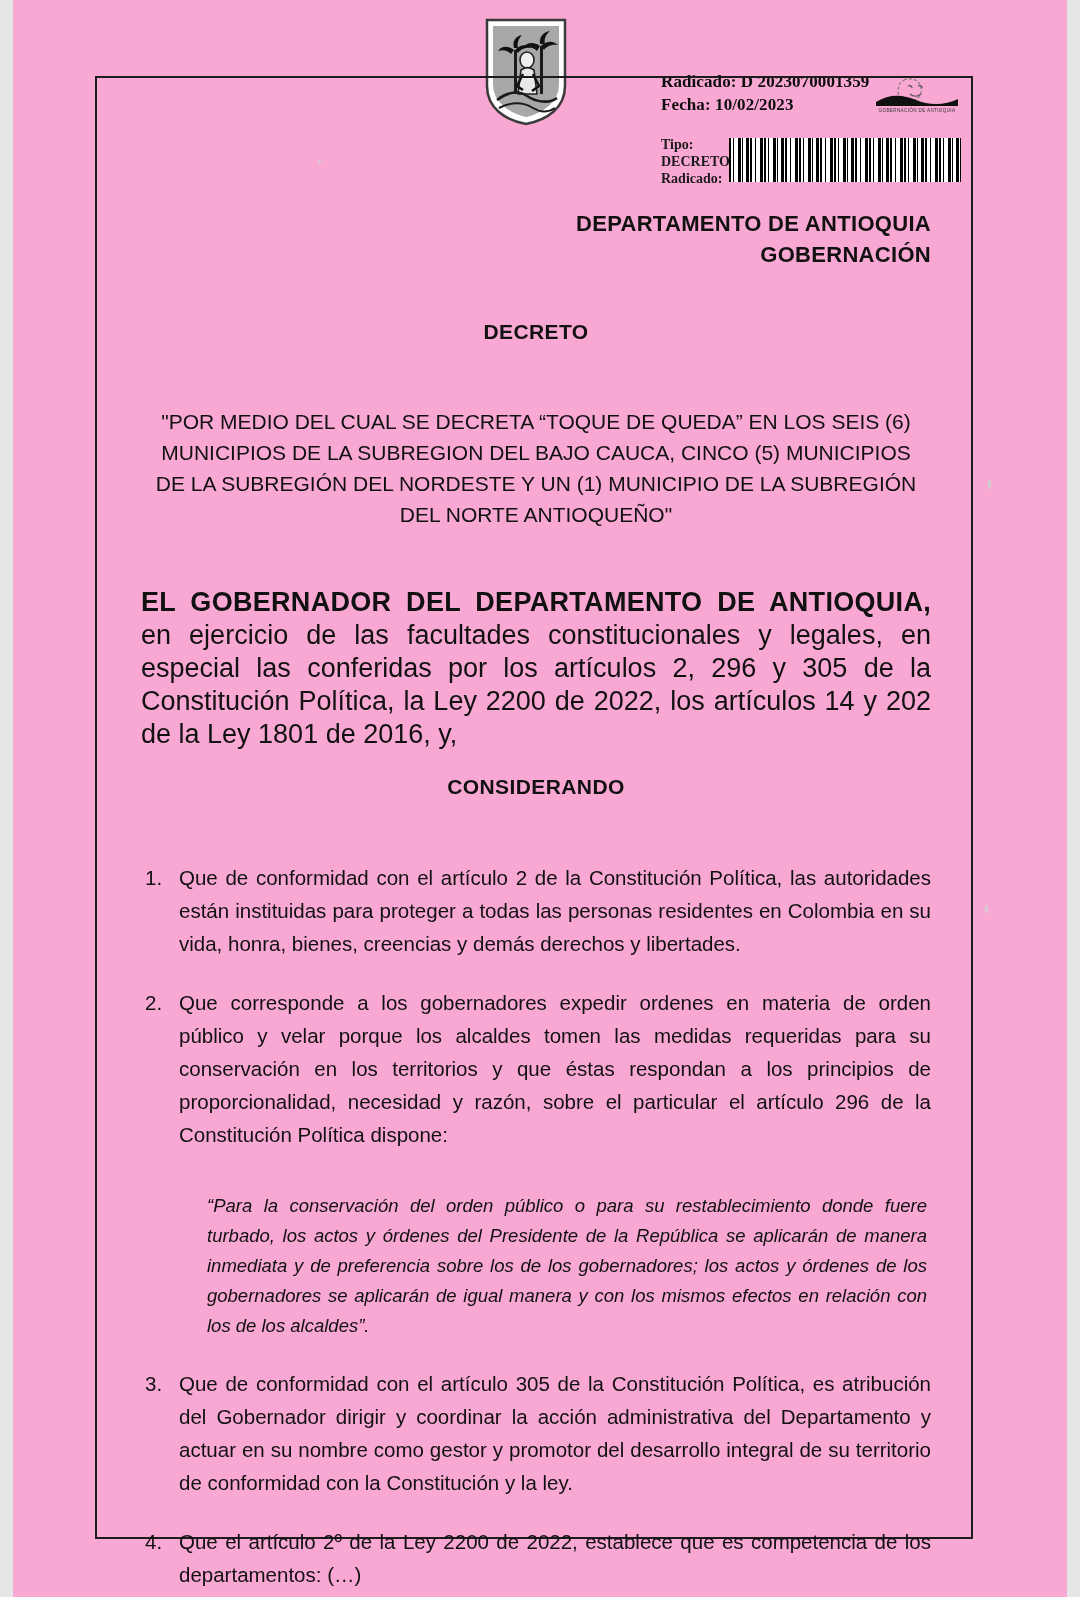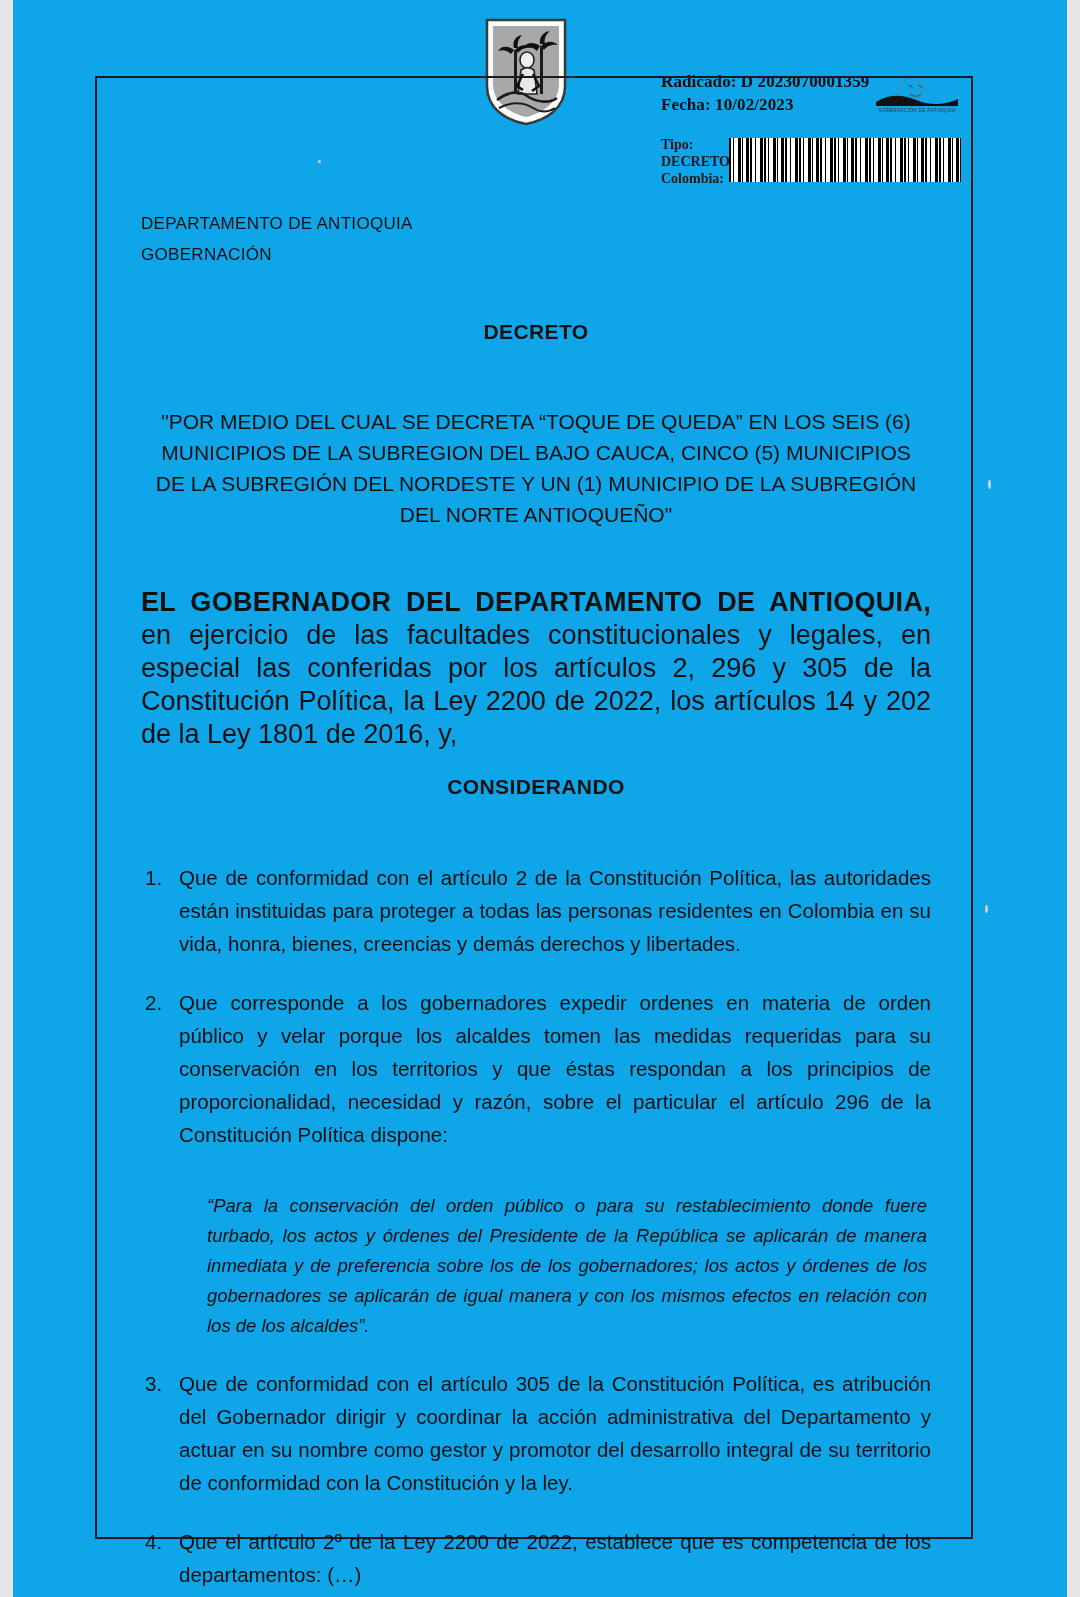--- a/index.html
+++ b/index.html
@@ -26,21 +26,21 @@
   }
   .scan-strip.left  { left: 0;  width: 13px; }
   .scan-strip.right { right: 0; width: 13px; }
 
   .page-sheet {
     position: absolute;
     left: 13px;
     right: 13px;
     top: 0;
     bottom: 0;
-    background: #0ea5e9;
+    background: #f9a8d4;
   }
 
   
   .emblem-wrap {
     position: absolute;
     left: 470px;
     top: 16px;
     width: 86px;
     height: 112px;
   }
@@ -144,23 +144,23 @@
 
   
   .doc-body {
     position: absolute;
     left: 128px;
     top: 208px;
     width: 790px;
   }
 
   .org-title {
-    text-align: left;
-    font-weight: normal;
-    font-size: 17px;
+    text-align: right;
+    font-weight: bold;
+    font-size: 22px;
     line-height: 31px;
     letter-spacing: 0.3px;
   }
   .doc-kind {
     text-align: center;
     font-weight: bold;
     font-size: 21px;
     letter-spacing: 0.4px;
     margin-top: 50px;
   }
@@ -259,21 +259,21 @@
 
   <div class="stamp-rule"></div>
 
   <div class="stamp">
     <div class="stamp-line">Radicado: D 2023070001359</div>
     <div class="stamp-line">Fecha: 10/02/2023</div>
     <div class="stamp-lower">
       <div class="stamp-meta">
         <div>Tipo:</div>
         <div>DECRETO</div>
-        <div>Colombia:</div>
+        <div>Radicado:</div>
       </div>
       <div class="barcode"></div>
     </div>
   </div>
 
   <div class="gob-logo">
     <svg class="gob-mark" viewBox="0 0 86 30" xmlns="http://www.w3.org/2000/svg" aria-hidden="true">
       <path d="M30 2 c7-3 15 0 17 7 c2 7 -3 13 -10 14 c-8 1 -13-4 -13-10 c0-5 2-9 6-11 z" fill="none" stroke="#777" stroke-width="1.1" stroke-dasharray="3 2"></path>
       <path d="M34 8 c2-1 4 0 4 2 M44 8 c2-1 4 0 4 2" stroke="#555" stroke-width="1.2" fill="none"></path>
       <path d="M36 16 c3 3 8 3 11 0" stroke="#555" stroke-width="1.2" fill="none"></path>

